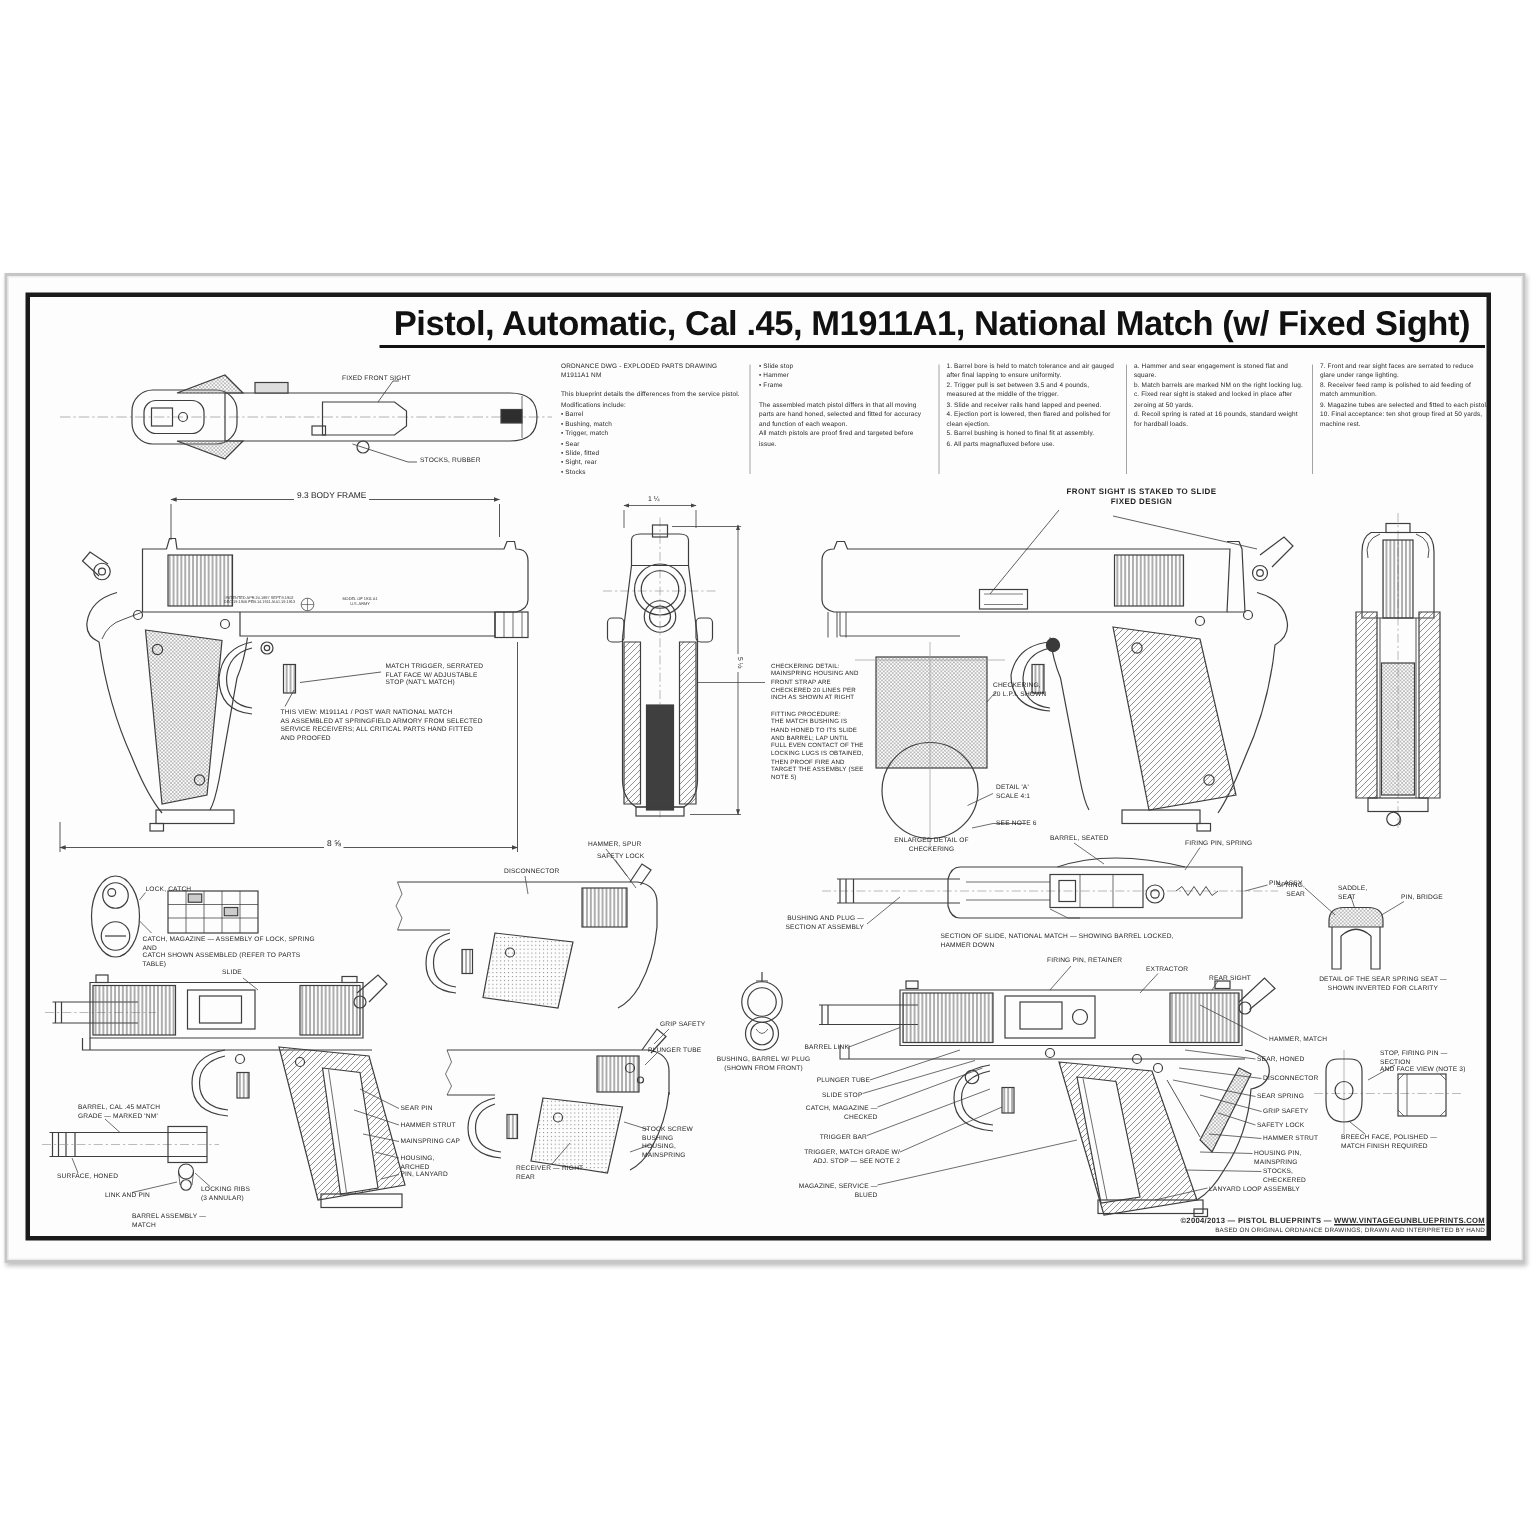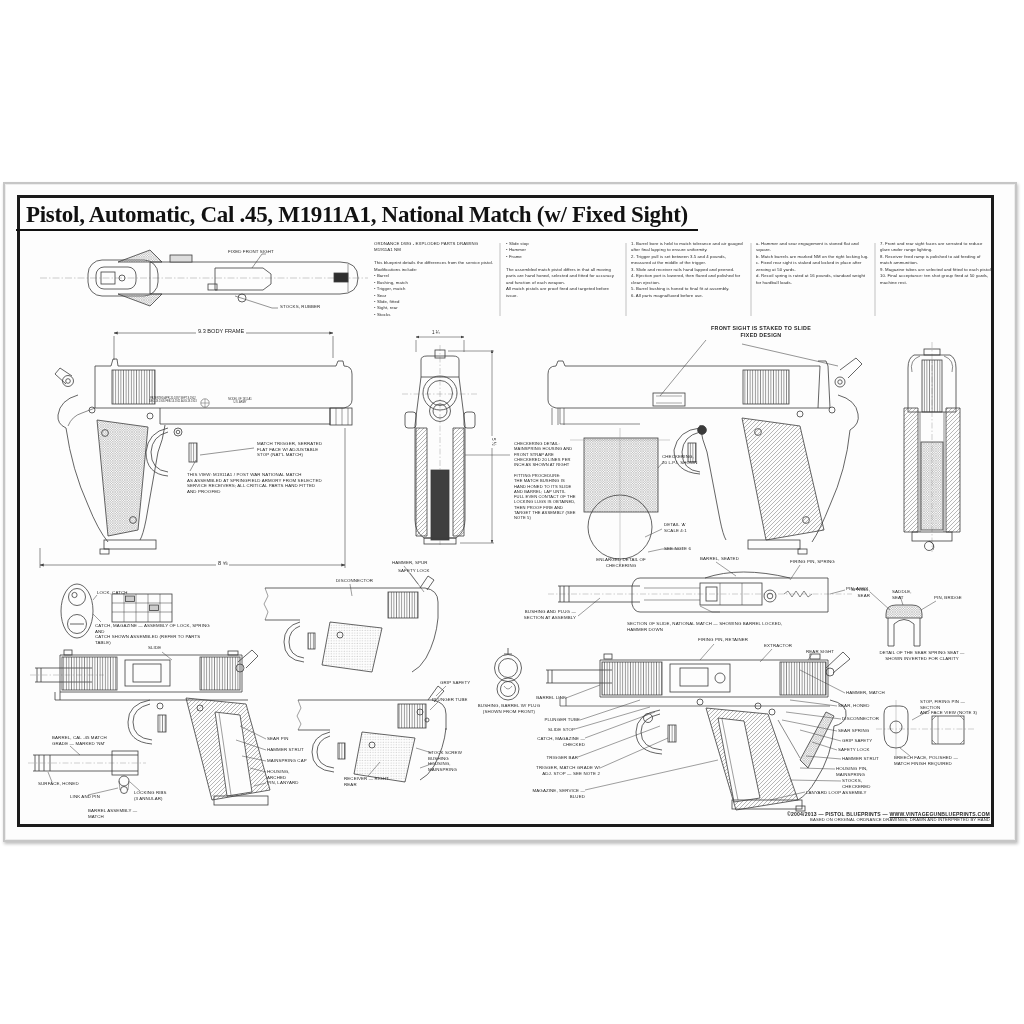--- a/index.html
+++ b/index.html
@@ -1,21 +1,21 @@
 <!DOCTYPE html>
 <html><head>
 <meta charset="utf-8">
 <style>
   html,body{margin:0;padding:0;}
   body{width:1024px;height:1024px;position:relative;background:#ffffff;overflow:hidden;
        font-family:"Liberation Sans",sans-serif;}
   .poster{position:absolute;left:3px;top:182px;width:1014px;height:660px;background:#fdfdfd;
           border:2px solid #c6c6c6;box-sizing:border-box;box-shadow:inset 0 0 0 1px #ededed,1px 2px 3px rgba(0,0,0,.25);}
   .inner{position:absolute;left:12px;top:11px;right:21px;bottom:13px;border:3px solid #1b1b1b;}
-  .titlewrap{position:absolute;left:0;right:0;top:6px;text-align:left;font-family:Liberation Serif, serif;}
+  .titlewrap{position:absolute;left:0;right:0;top:6px;text-align:right;}
   .title{display:inline-block;font-size:23px;font-weight:700;letter-spacing:-.3px;color:#111;
          border-bottom:2.5px solid #111;padding:0 10px 1px 10px;}
   .art{position:absolute;left:0;top:0;width:1024px;height:1024px;pointer-events:none;}
   .abs{position:absolute;}
   .lbl{position:absolute;font-size:4.4px;line-height:1.3;color:#1f1f1f;letter-spacing:.12px;white-space:pre-line;}
   .lbl.c{text-align:center}.lbl.r{text-align:right}
   .lbl.bold{font-weight:700;font-size:5.3px;letter-spacing:.3px;}
   .dim{position:absolute;font-size:5.6px;color:#222;background:#fdfdfd;padding:0 2px;white-space:nowrap;}
   .rot{transform:rotate(90deg);transform-origin:left top;}
   .notes{position:absolute;font-size:4.3px;line-height:1.5;color:#262626;letter-spacing:.1px;white-space:pre-line;}

